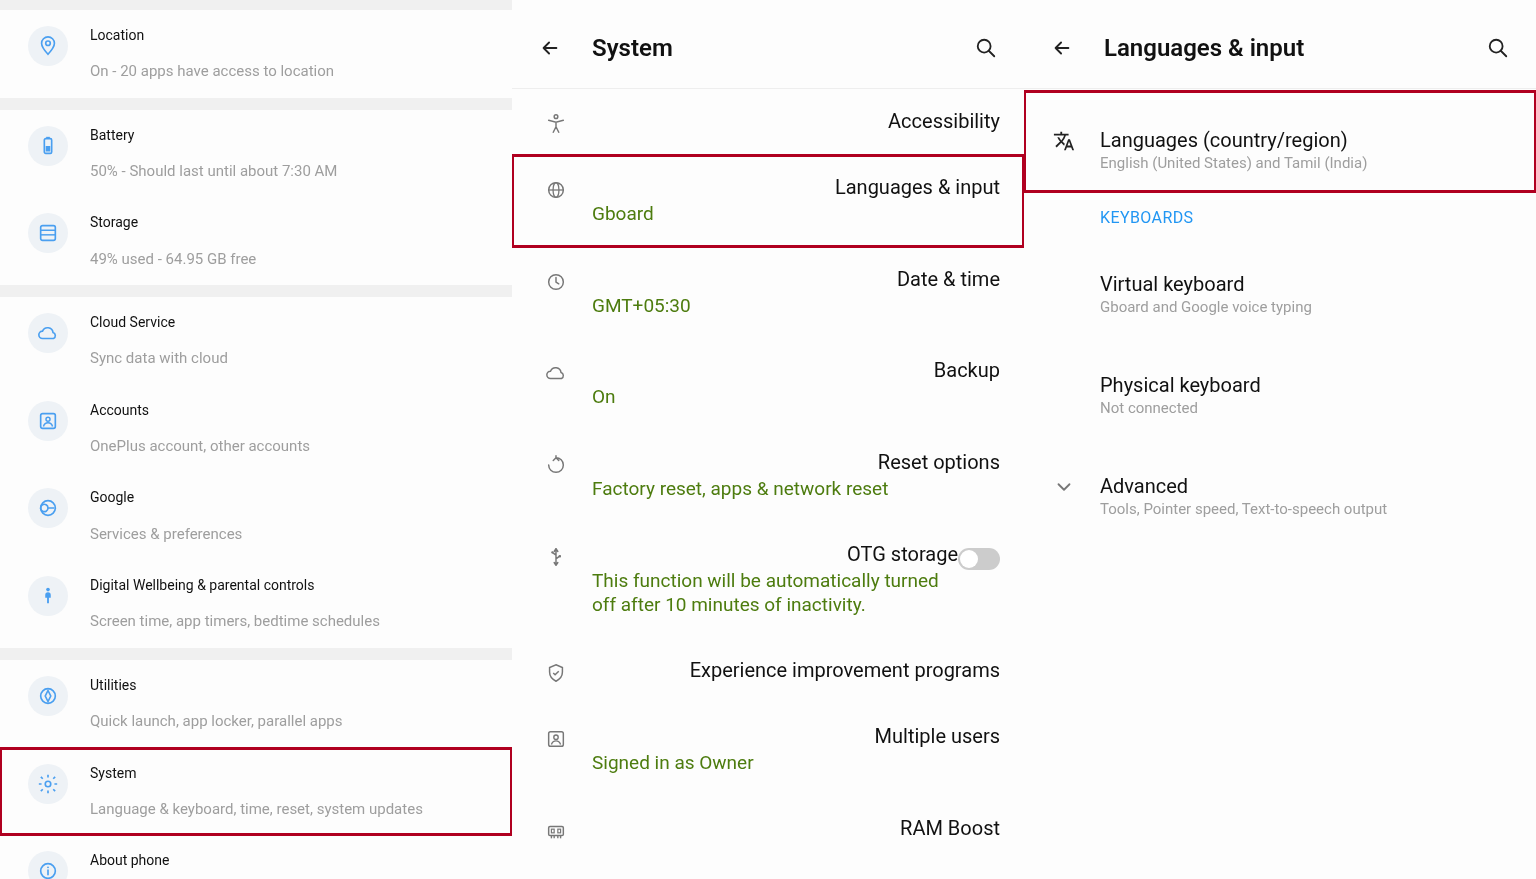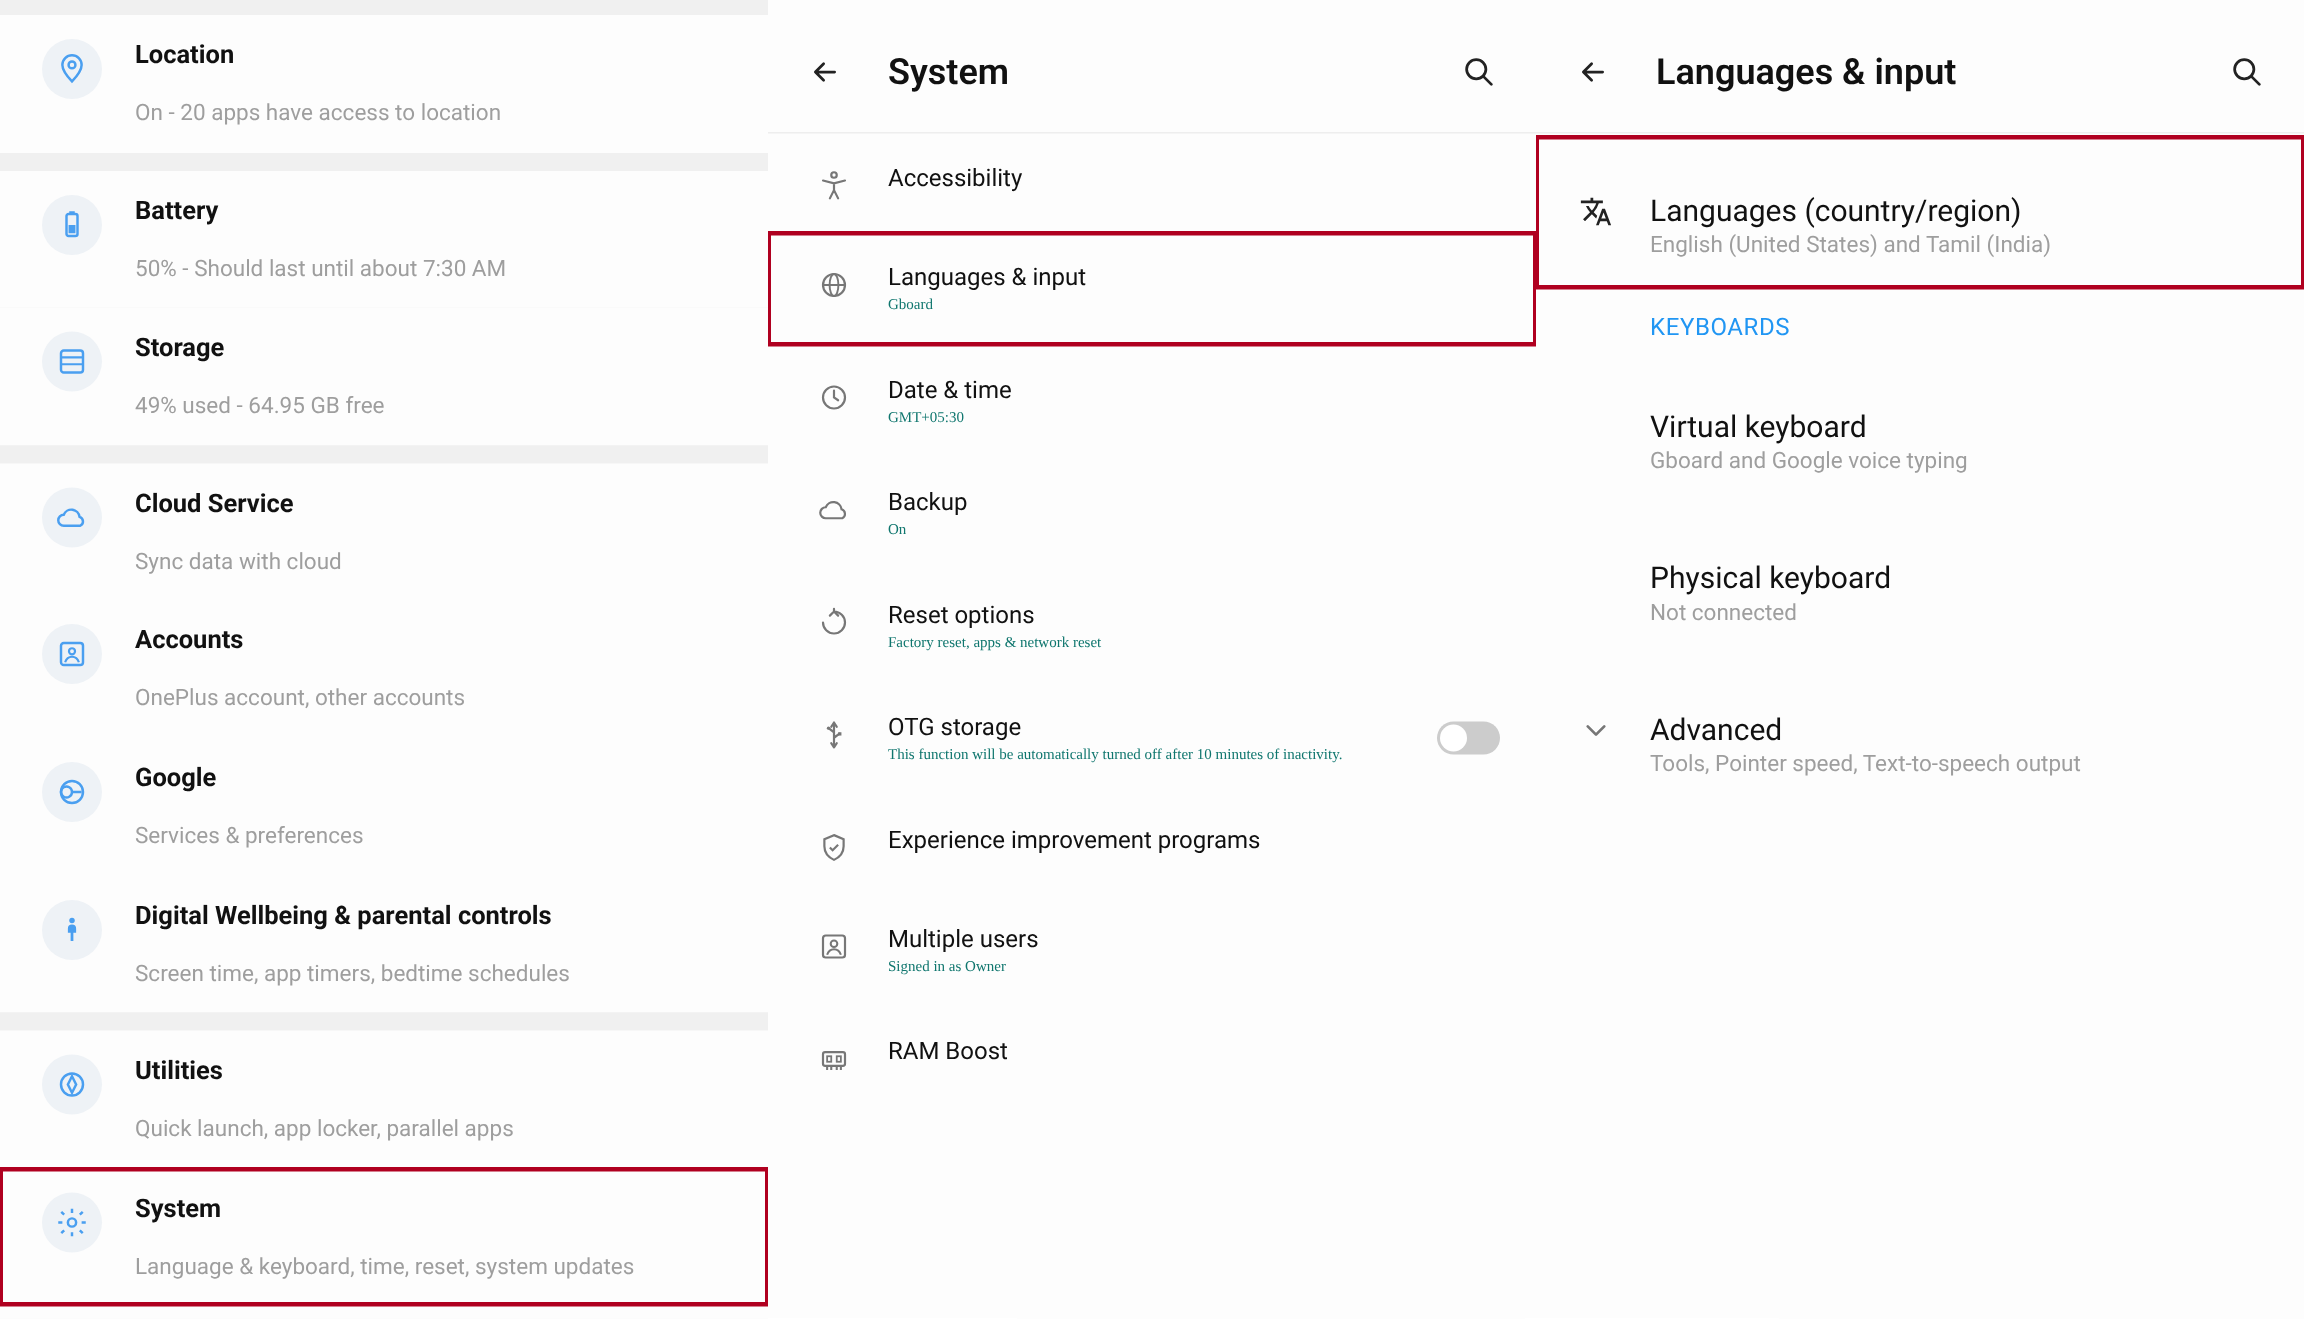--- a/index.html
+++ b/index.html
@@ -38,23 +38,23 @@
     border-radius: 50%;
     background: #eef2f6;
     display: flex;
     align-items: center;
     justify-content: center;
     margin-right: 22px;
     flex-shrink: 0;
   }
   .p1-text { flex: 1; }
   .p1-title {
-    font-size: 17px;
+    font-size: 14px;
     color: #111;
-    font-weight: 700;
+    font-weight: 400;
     line-height: 1.3;
   }
   .p1-sub {
     font-size: 15px;
     color: #9e9e9e;
     margin-top: 18px;
     line-height: 1.3;
   }
   .highlight-red {
     outline: 3px solid #b00020;
@@ -97,31 +97,31 @@
     width: 40px;
     display: flex;
     align-items: center;
     justify-content: center;
     margin-right: 16px;
     padding-top: 4px;
     flex-shrink: 0;
   }
   .p2-text { flex: 1; }
   .p2-title {
-    font-size: 16px;
+    font-size: 20px;
     color: #111;
     font-weight: 400;
     line-height: 1.25;
+    text-align: right;
   }
   .p2-sub {
-    font-size: 10px;
-    color: #0f766e;
+    font-size: 19px;
+    color: #4d7c0f;
     margin-top: 2px;
     line-height: 1.3;
-    font-family: Liberation Serif, serif;
   }
   .p2-tail {
     padding-top: 6px;
   }
   .switch {
     width: 42px; height: 22px;
     background: #ccc;
     border-radius: 12px;
     position: relative;
   }

